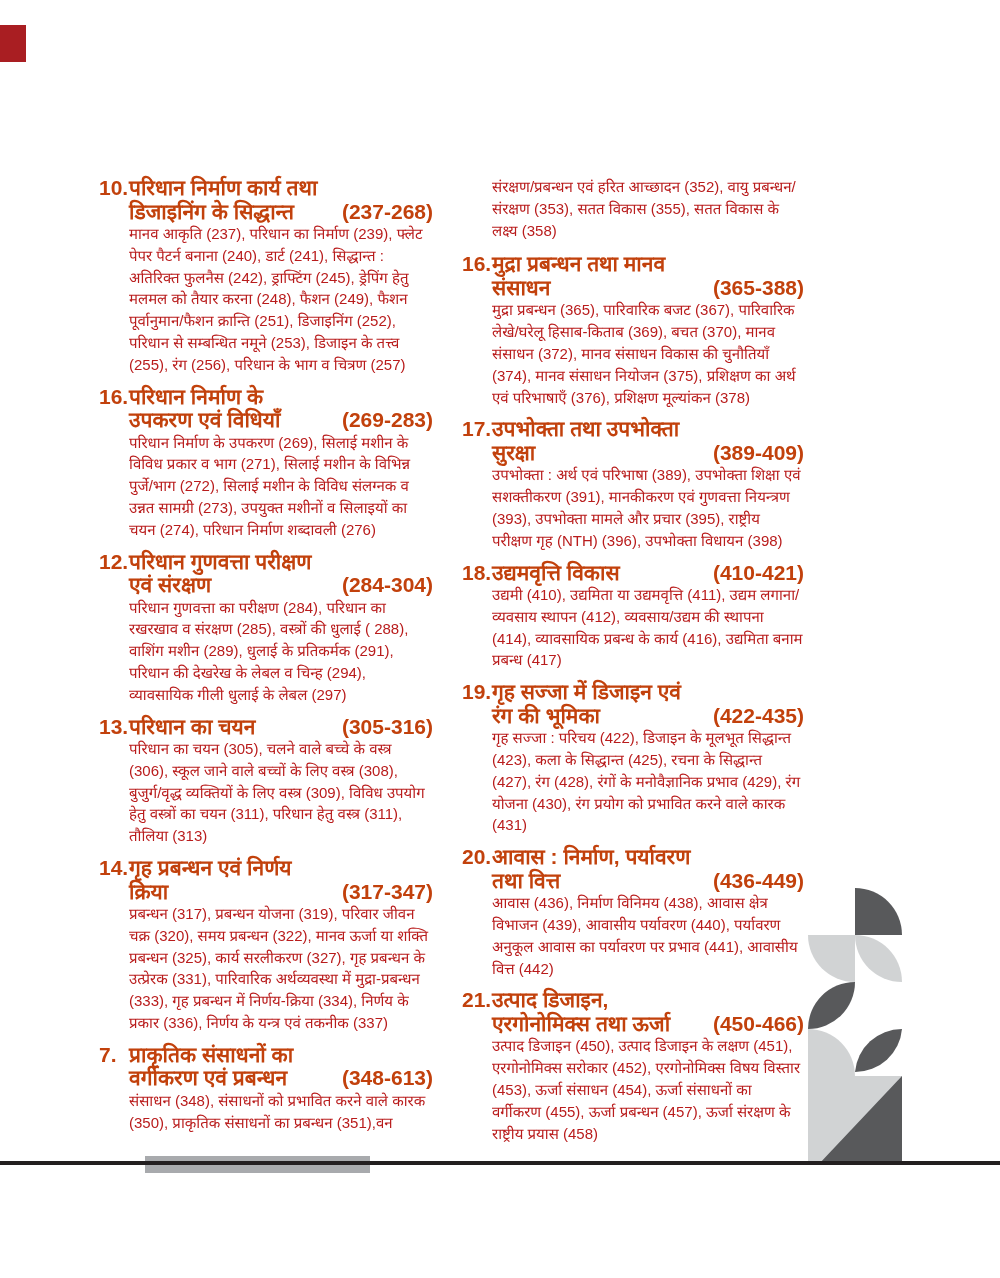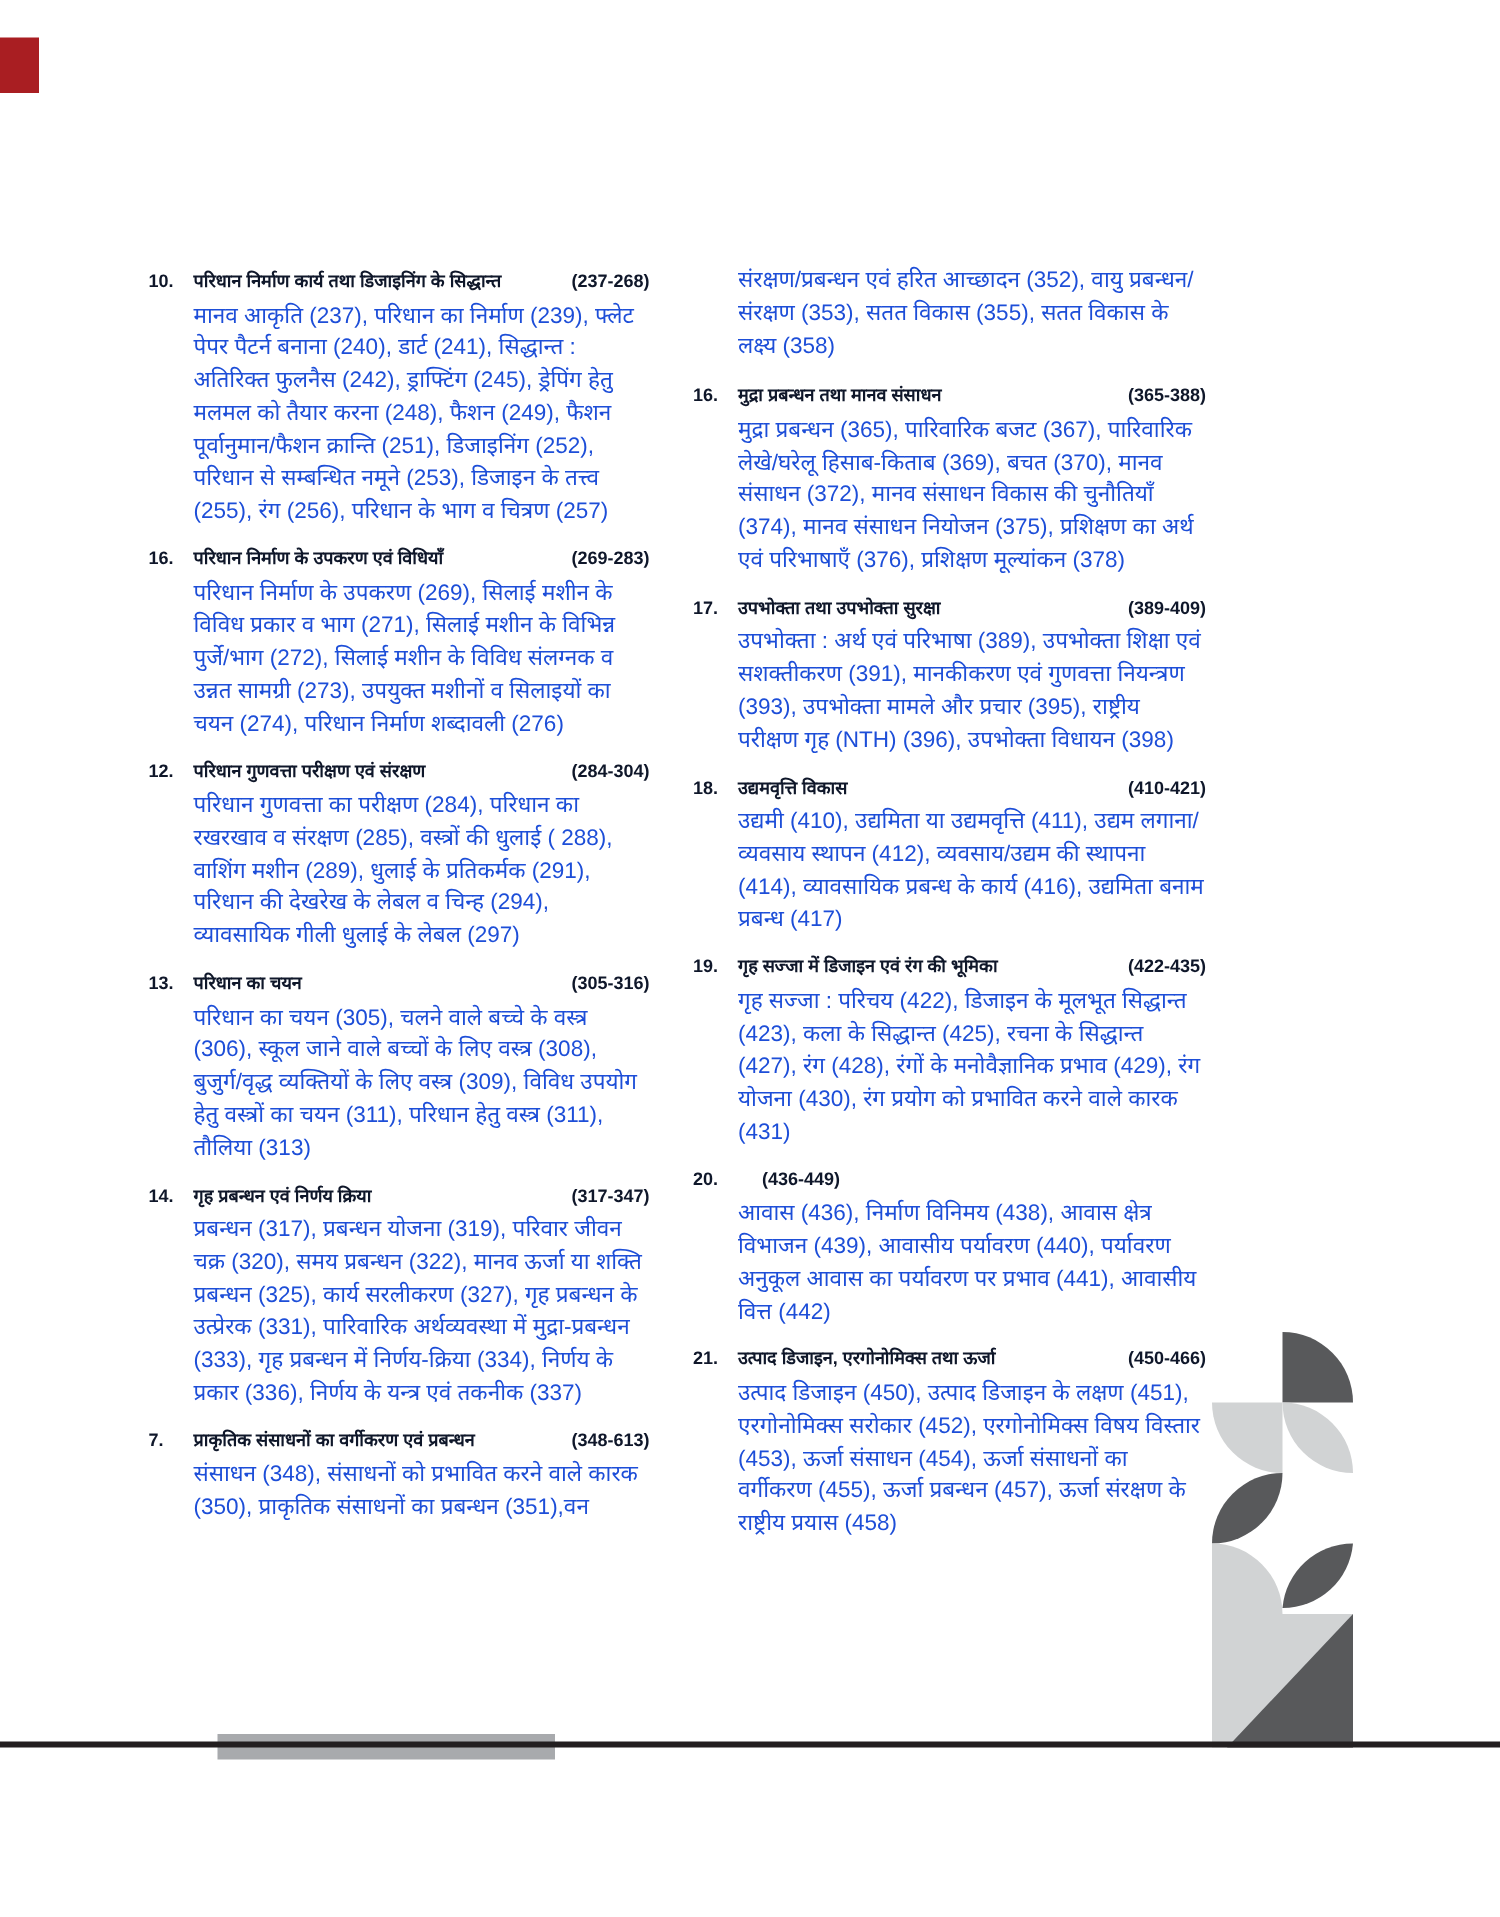--- a/index.html
+++ b/index.html
@@ -22,32 +22,32 @@
     top:176px;
     width:334px;
   }
   .col-left{ left:99px; }
   .col-right{ left:462px; width:342px; }
   .entry{ margin-bottom:9px; }
   .heading{
     display:flex;
     align-items:flex-start;
     font-weight:bold;
-    font-size:12px;
+    font-size:21px;
     line-height:23.5px;
-    color:#0f172a;
+    color:#c2410c;
   }
   .num{ flex:none; width:30px; }
   .title{ flex:1 1 auto; }
   .pages{ flex:none; margin-left:16px; white-space:nowrap; align-self:flex-end; }
   .topics{
     margin-left:30px;
     font-size:15px;
     line-height:21.8px;
-    color:#1d4ed8;
+    color:#b91c1c;
   }
   .cont{ margin-bottom:11px; }
   .footer-rule{
     position:absolute;
     left:0; top:1161px;
     width:1000px; height:4px;
   }
   .footer-bar{
     position:absolute;
     left:145px; top:1156px;
@@ -160,20 +160,21 @@
         <span class="num">19.</span>
         <span class="title">गृह सज्जा में डिजाइन एवं रंग की भूमिका</span>
         <span class="pages">(422-435)</span>
       </div>
       <div class="topics">गृह सज्जा : परिचय (422), डिजाइन के मूलभूत सिद्धान्त (423), कला के सिद्धान्त (425), रचना के सिद्धान्त (427), रंग (428), रंगों के मनोवैज्ञानिक प्रभाव (429), रंग योजना (430), रंग प्रयोग को प्रभावित करने वाले कारक (431)</div>
     </div>
 
     <div class="entry">
       <div class="heading">
         <span class="num">20.</span>
+        <span class="title">आवास : निर्माण, पर्यावरण तथा वित्त</span>
         <span class="pages">(436-449)</span>
       </div>
       <div class="topics">आवास (436), निर्माण विनिमय (438), आवास क्षेत्र विभाजन (439), आवासीय पर्यावरण (440), पर्यावरण अनुकूल आवास का पर्यावरण पर प्रभाव (441), आवासीय वित्त (442)</div>
     </div>
 
     <div class="entry">
       <div class="heading">
         <span class="num">21.</span>
         <span class="title">उत्पाद डिजाइन, एरगोनोमिक्स तथा ऊर्जा</span>
         <span class="pages">(450-466)</span>

